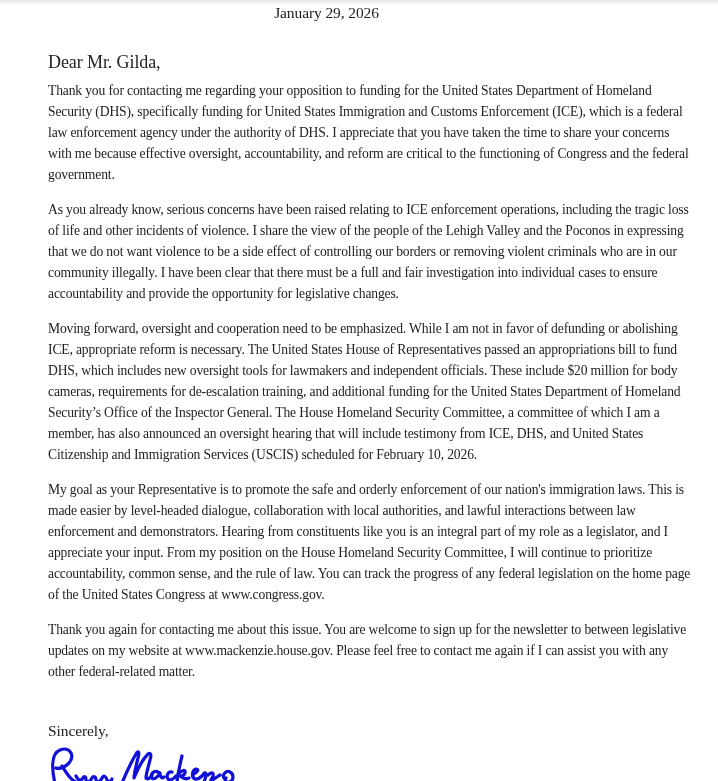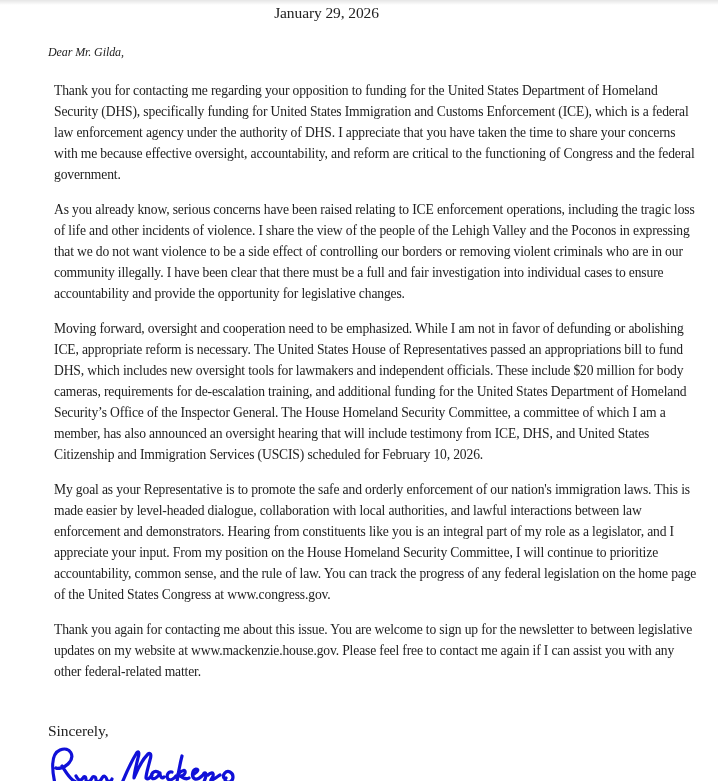--- a/index.html
+++ b/index.html
@@ -33,31 +33,30 @@
       left: 0;
       top: 3px;
       width: 653px;
       text-align: center;
       font-size: 15.5px;
       line-height: 20px;
       letter-spacing: -0.1px;
     }
     .salutation {
       position: absolute;
-      top: 42px;
+      top: 52px;
       left: 0;
-      font-size: 12px;
+      font-size: 18px;
       line-height: 20px;
       letter-spacing: -0.1px;
-      font-style: italic;
     }
     .body-text {
       position: absolute;
       top: 80px;
-      left: 6px;
+      left: 0;
       width: 644px;
     }
     .body-text p {
       margin: 0 0 14px 0;
       font-size: 13.6px;
       line-height: 21px;
       letter-spacing: -0.15px;
       word-spacing: 0px;
     }
     .closing {

